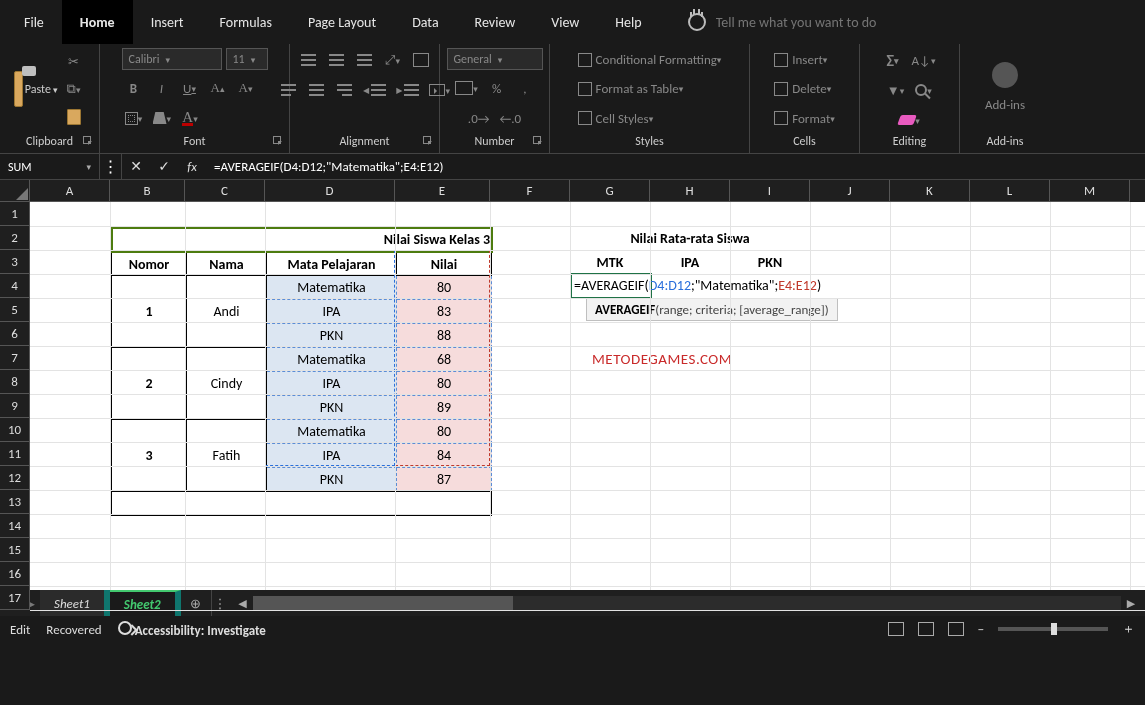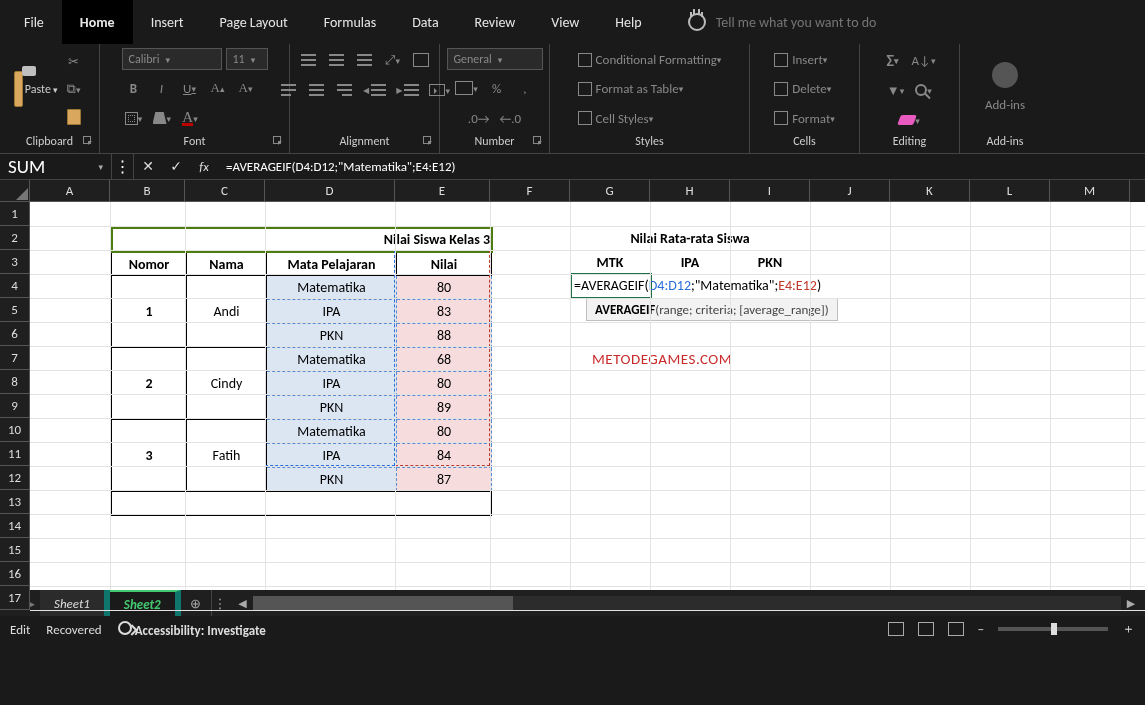--- a/index.html
+++ b/index.html
@@ -53,21 +53,21 @@
 .num-i{display:inline-block;width:18px;height:14px;border:1px solid #888;}
 .eraser{display:inline-block;width:16px;height:10px;background:#e85abf;transform:skew(-20deg);border-radius:2px;}
 .mag{display:inline-block;width:12px;height:12px;border:2px solid #888;border-radius:50%;position:relative;}
 .mag::after{content:"";position:absolute;width:7px;height:2px;background:#888;right:-6px;bottom:-3px;transform:rotate(45deg);}
 .sigma{font-size:16px;font-weight:bold;}
 
 .ic{display:inline-block;width:14px;height:14px;border:1px solid #888;}
 
 
 .formula-bar { display:flex; height:26px; background:#1a1a1a; border-bottom:1px solid #444; align-items:stretch; }
-.name-box { width:112px; border-right:1px solid #444; display:flex; align-items:center; padding:0 8px; color:#fff; font-size:19px; }
+.name-box { width:100px; border-right:1px solid #444; display:flex; align-items:center; padding:0 8px; color:#fff; font-size:12px; }
 .name-box::after{content:"▾";margin-left:auto;font-size:9px;color:#aaa;}
 .fb-sep { width:22px; border-right:1px solid #444; display:flex; align-items:center; justify-content:center; }
 .fb-btn { width:28px; display:flex; align-items:center; justify-content:center; color:#ddd; cursor:pointer; font-size:14px; }
 .fx { font-style:italic; font-size:13px; }
 .formula-input { flex:1; display:flex; align-items:center; padding:0 8px; color:#fff; font-size:13px; }
 
 
 .sheet { position:relative; background:#fff; color:#000; height:410px; display:flex; }
 .corner { width:30px; height:22px; background:#1f1f1f; border-right:1px solid #555; border-bottom:1px solid #555; position:absolute; top:0; left:0; display:flex; align-items:flex-end; justify-content:flex-end; }
 .corner::after{content:"";border:6px solid transparent;border-right-color:#777;border-bottom-color:#777;margin:1px;}
@@ -116,22 +116,22 @@
 .dash-sel{position:absolute;border:1px dashed #2a6fdb;pointer-events:none;}
 .dash-sel.red{border-color:#c0392b;}
 </style>
 </head>
 <body>
 
 <div class="menu-tabs">
   <div>File</div>
   <div class="active">Home</div>
   <div>Insert</div>
+  <div>Formulas</div>
   <div>Page Layout</div>
-  <div>Formulas</div>
   <div>Data</div>
   <div>Review</div>
   <div>View</div>
   <div>Help</div>
   <div class="tell-wrap">
     <span class="bulb"></span>
     <input placeholder="Tell me what you want to do" style="">
   </div>
 </div>
 

